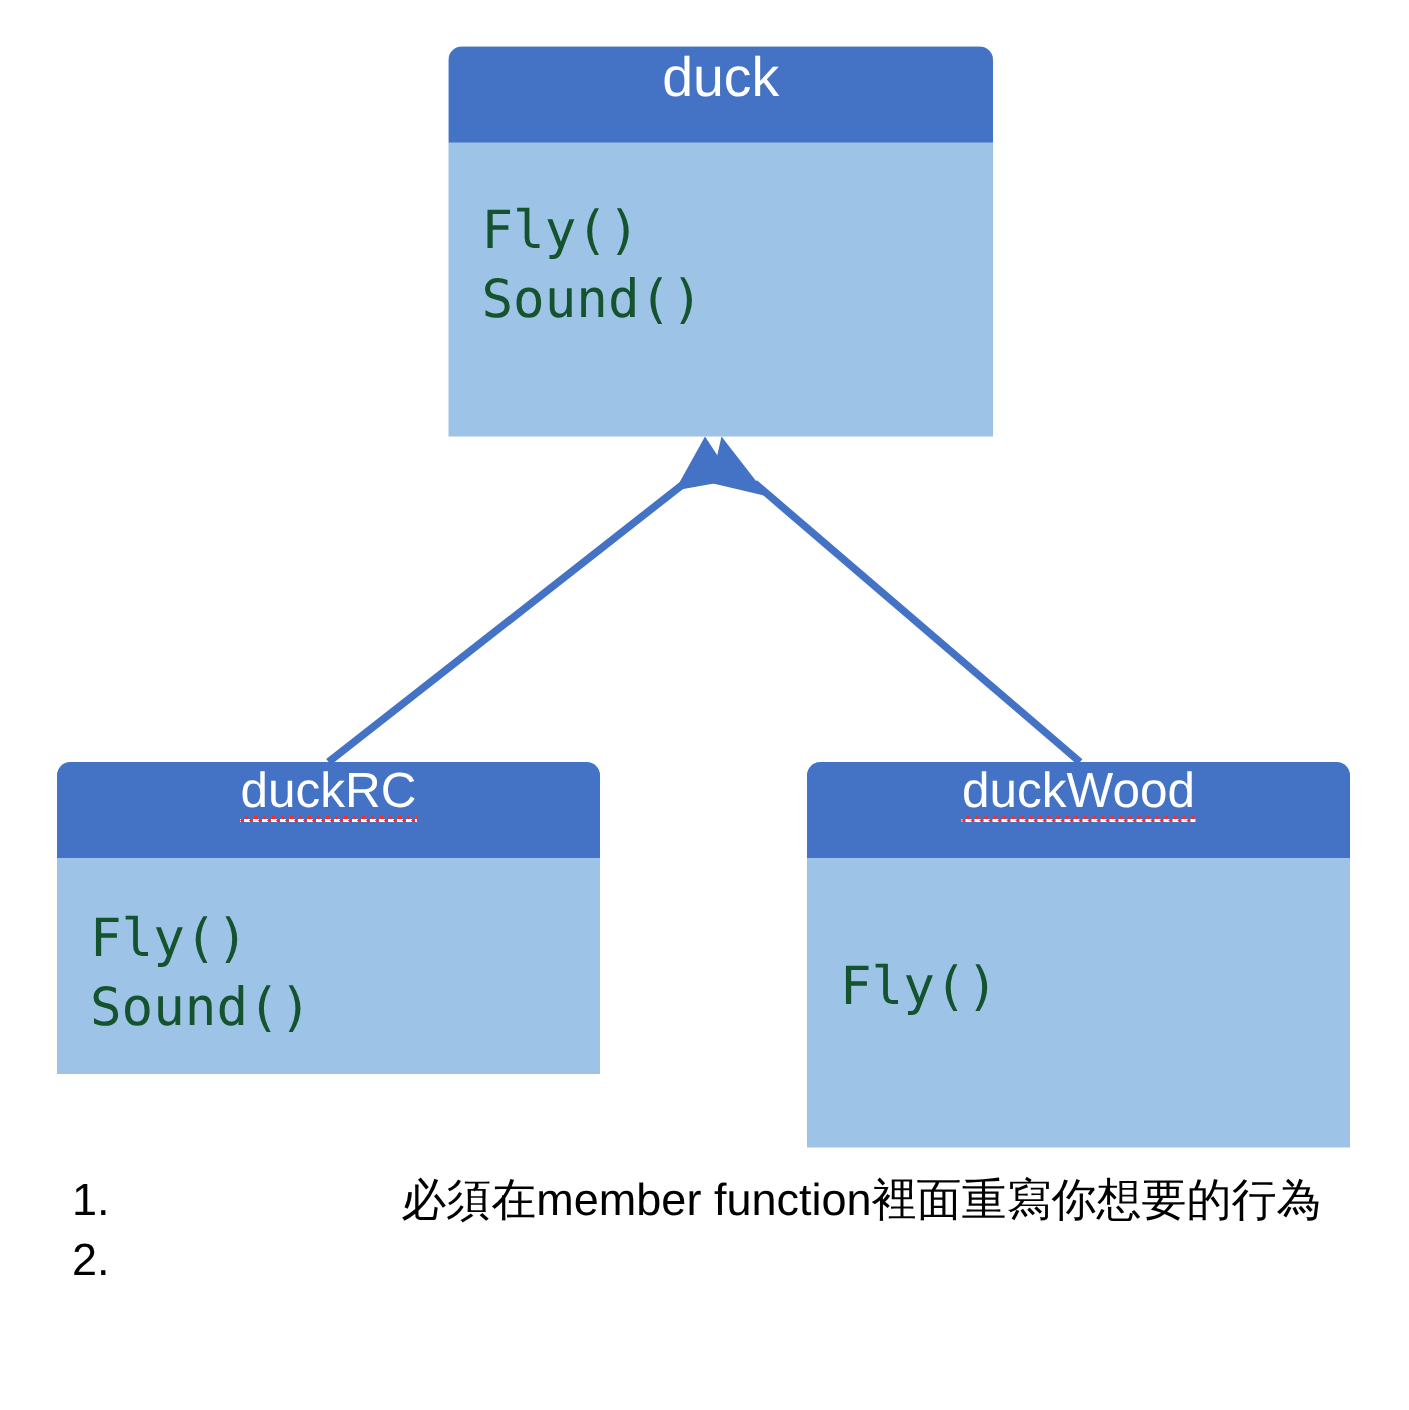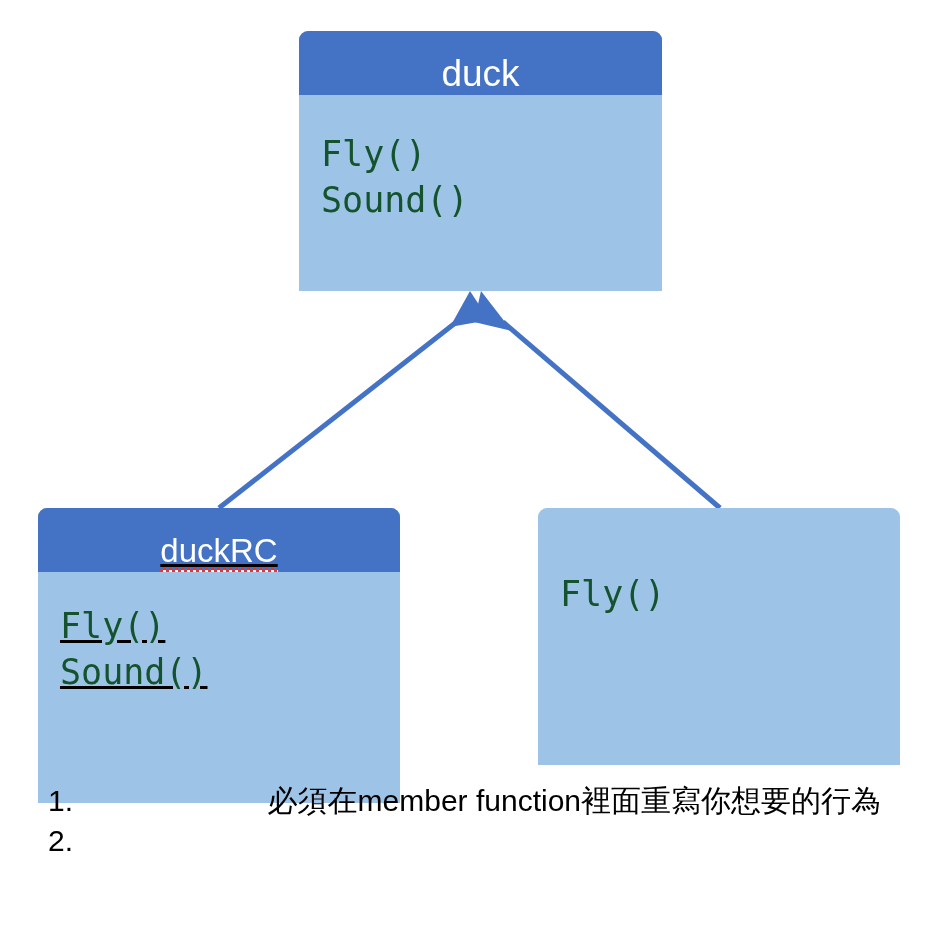--- a/index.html
+++ b/index.html
@@ -40,21 +40,21 @@
     position: absolute;
     box-sizing: border-box;
     border-top-left-radius: 9px;
     border-top-right-radius: 9px;
     overflow: hidden;
   }
   .class-header {
     box-sizing: border-box;
     width: 100%;
     display: flex;
-    align-items: flex-end;
+    align-items: flex-start;
     justify-content: center;
     color: #ffffff;
     font-family: "Liberation Sans", sans-serif;
     font-weight: normal;
   }
   .class-title {
     display: inline-block;
     position: relative;
     white-space: nowrap;
   }
@@ -100,23 +100,22 @@
   #box-duck .class-body {
     padding: 37px 0 0 22px;
     font-size: 35px;
   }
 
   
   #box-duckrc {
     left: 38px;
     top: 508px;
     width: 362px;
-    height: 295px;
+    height: 208px;
     background: #9DC3E6;
-    text-decoration: underline;
   }
   #box-duckrc .class-header {
     height: 64px;
     background: #4472C4;
     font-size: 33px;
   }
   #box-duckrc .class-body {
     padding: 32px 0 0 22px;
     font-size: 35px;
   }
@@ -193,20 +192,23 @@
 
   <div class="class-box misspelled underlined" id="box-duckrc">
     <div class="class-header">
       <span class="class-title">duckRC</span>
     </div>
     <div class="class-body">Fly()
 Sound()</div>
   </div>
 
   <div class="class-box misspelled underlined" id="box-duckwood">
+    <div class="class-header">
+      <span class="class-title">duckWood</span>
+    </div>
     <div class="class-body">Fly()</div>
   </div>
 
   <div id="notes">
     <div class="note-item">
       <span class="note-marker">1.</span>
       <span class="note-text">必須在member function裡面重寫你想要的行為</span>
     </div>
     <div class="note-item">
       <span class="note-marker">2.</span>

